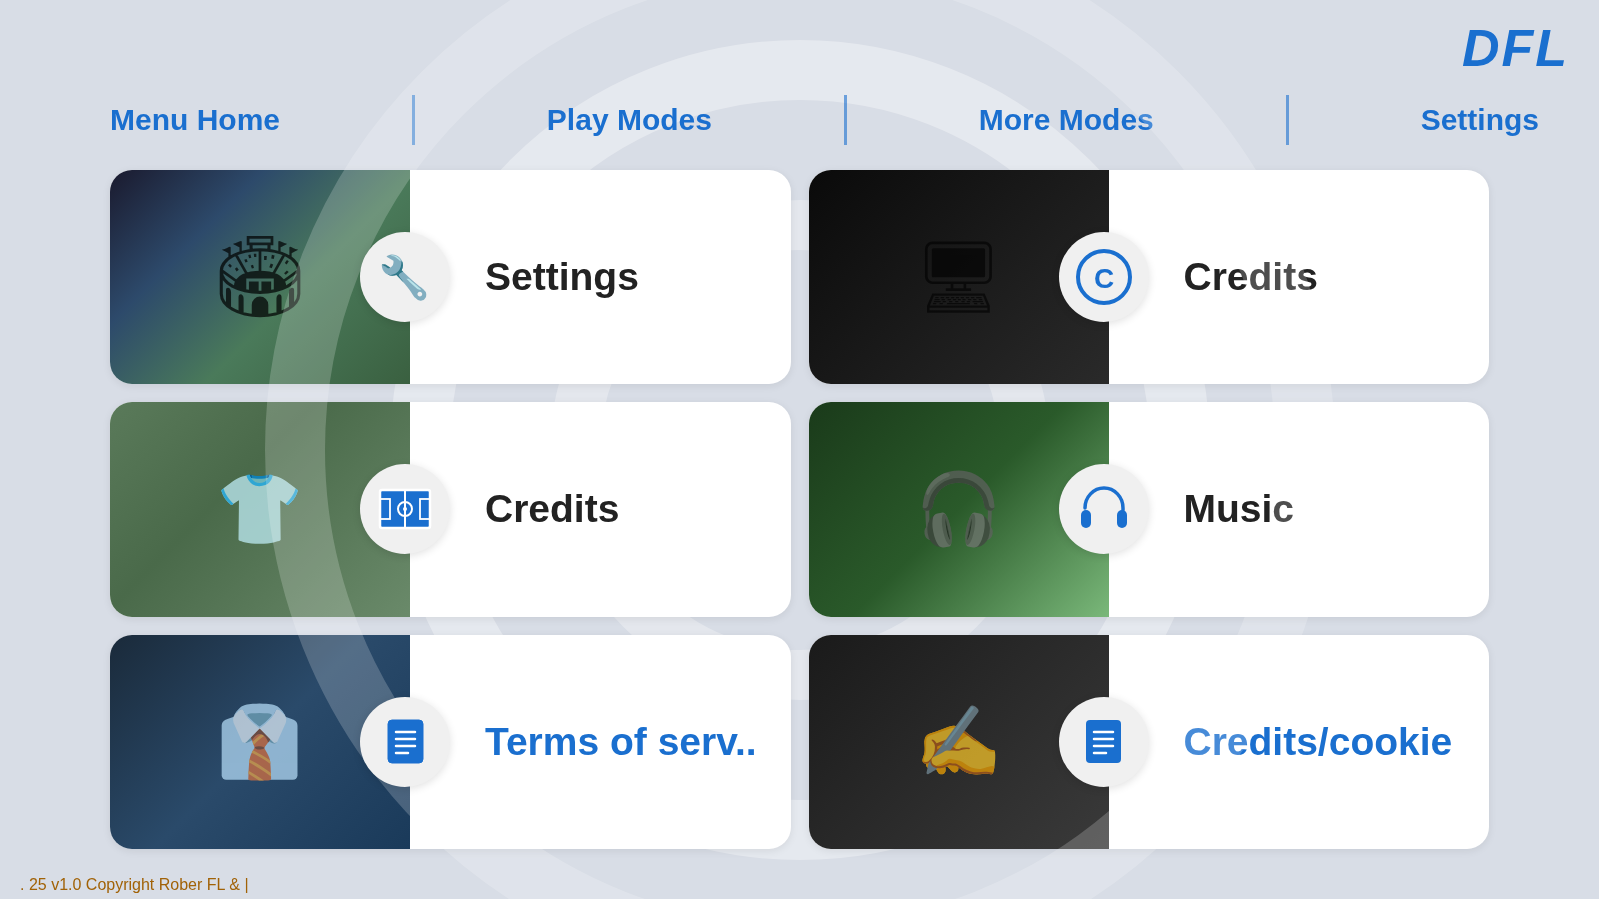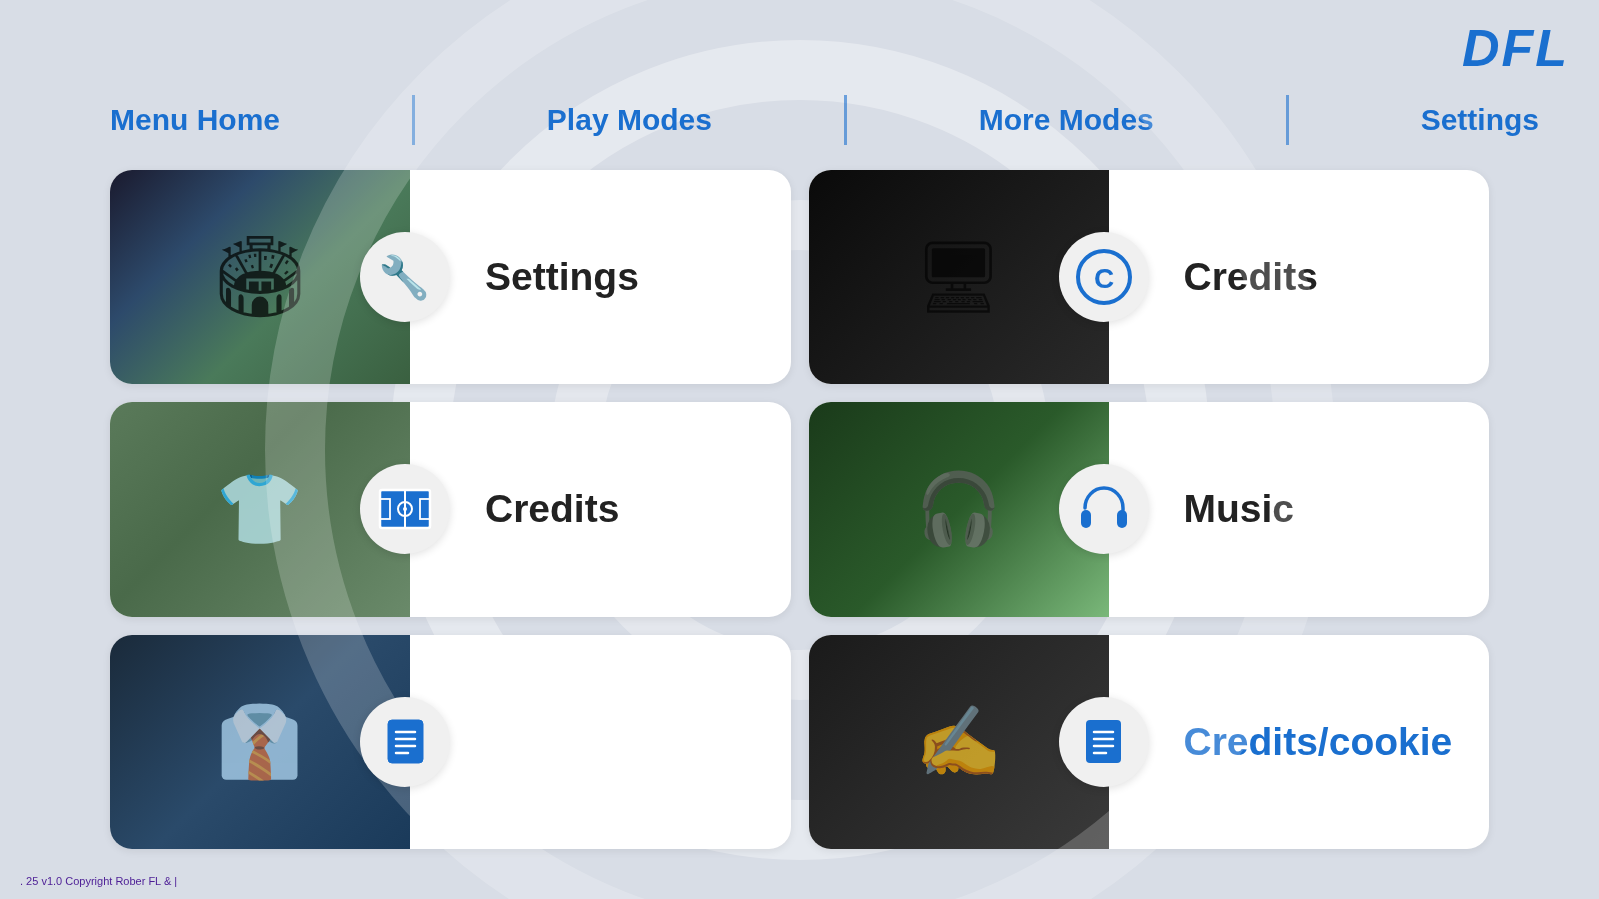--- a/index.html
+++ b/index.html
@@ -225,24 +225,24 @@
       color: #222;
     }
 
     .card-label.blue-text {
       color: #1a6fcf;
     }
 
     
     .footer {
       position: absolute;
-      bottom: 12px;
+      bottom: 5px;
       left: 20px;
-      font-size: 11px;
-      color: #4c1d95;
+      font-size: 16px;
+      color: #a16207;
     }
 
     
     .bg-circle-inner {
       position: absolute;
       width: 500px;
       height: 500px;
       border-radius: 50%;
       border: 50px solid rgba(255,255,255,0.3);
       top: 50%;
@@ -327,20 +327,21 @@
 
       <svg width="55" height="55" viewBox="0 0 55 55">
         <rect x="10" y="6" width="35" height="43" rx="4" fill="#1a6fcf"></rect>
         <rect x="10" y="6" width="35" height="43" rx="4" fill="none" stroke="#1a6fcf" stroke-width="1"></rect>
         <line x1="18" y1="18" x2="37" y2="18" stroke="#fff" stroke-width="2.5" stroke-linecap="round"></line>
         <line x1="18" y1="25" x2="37" y2="25" stroke="#fff" stroke-width="2.5" stroke-linecap="round"></line>
         <line x1="18" y1="32" x2="37" y2="32" stroke="#fff" stroke-width="2.5" stroke-linecap="round"></line>
         <line x1="18" y1="39" x2="30" y2="39" stroke="#fff" stroke-width="2.5" stroke-linecap="round"></line>
       </svg>
     </div>
+    <div class="card-label blue-text">Terms of serv..</div>
   </div>
 
   <div class="card">
     <div class="card-image img-signing"></div>
     <div class="card-icon-wrapper">
 
       <svg width="55" height="55" viewBox="0 0 55 55">
         <rect x="10" y="6" width="35" height="43" rx="4" fill="#1a6fcf"></rect>
         <line x1="18" y1="18" x2="37" y2="18" stroke="#fff" stroke-width="2.5" stroke-linecap="round"></line>
         <line x1="18" y1="25" x2="37" y2="25" stroke="#fff" stroke-width="2.5" stroke-linecap="round"></line>

